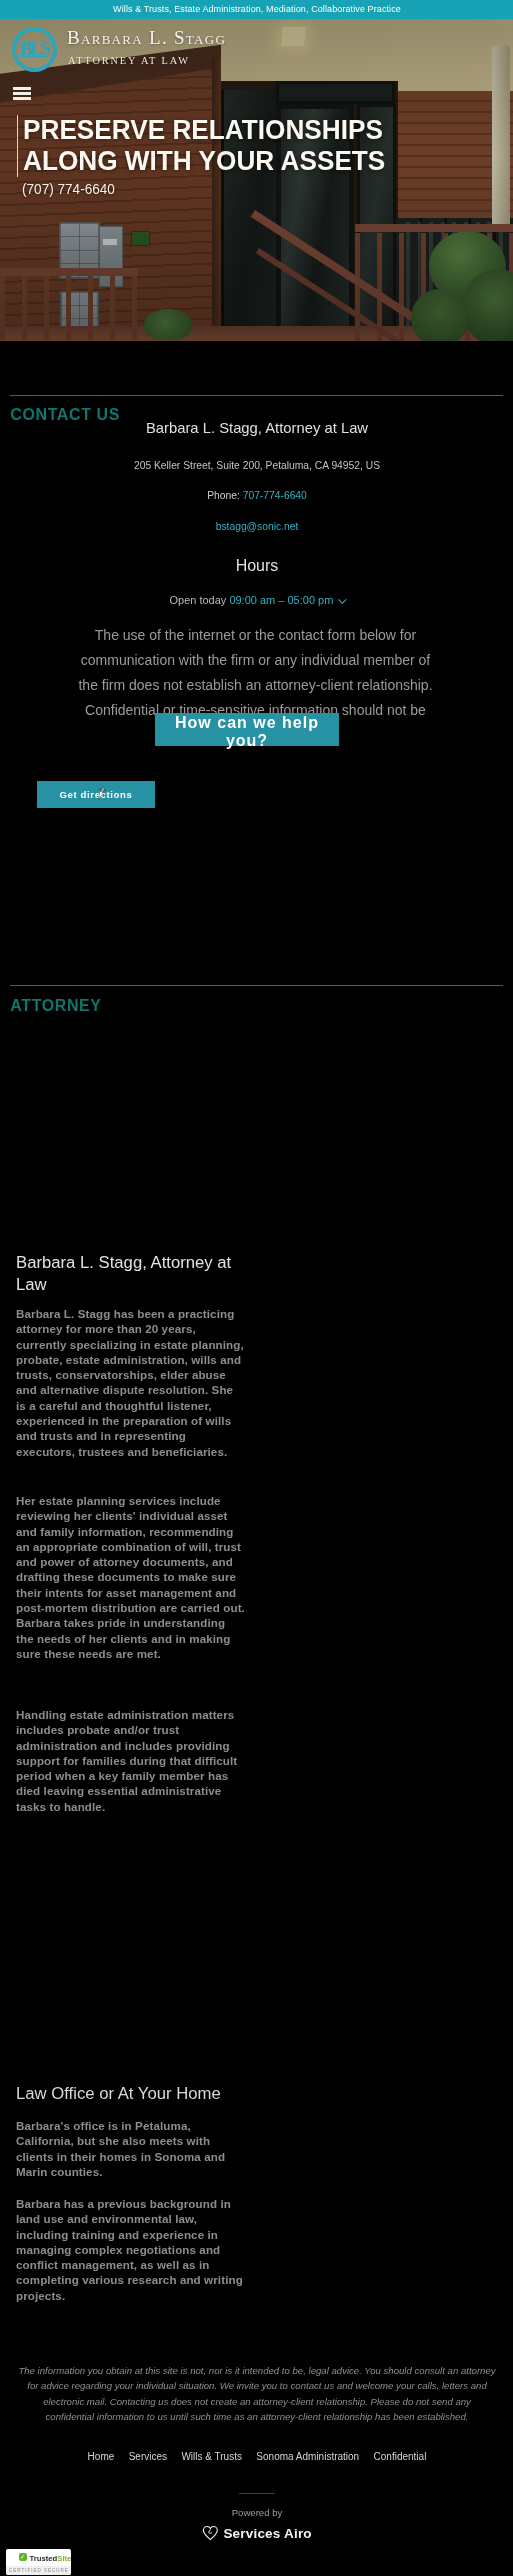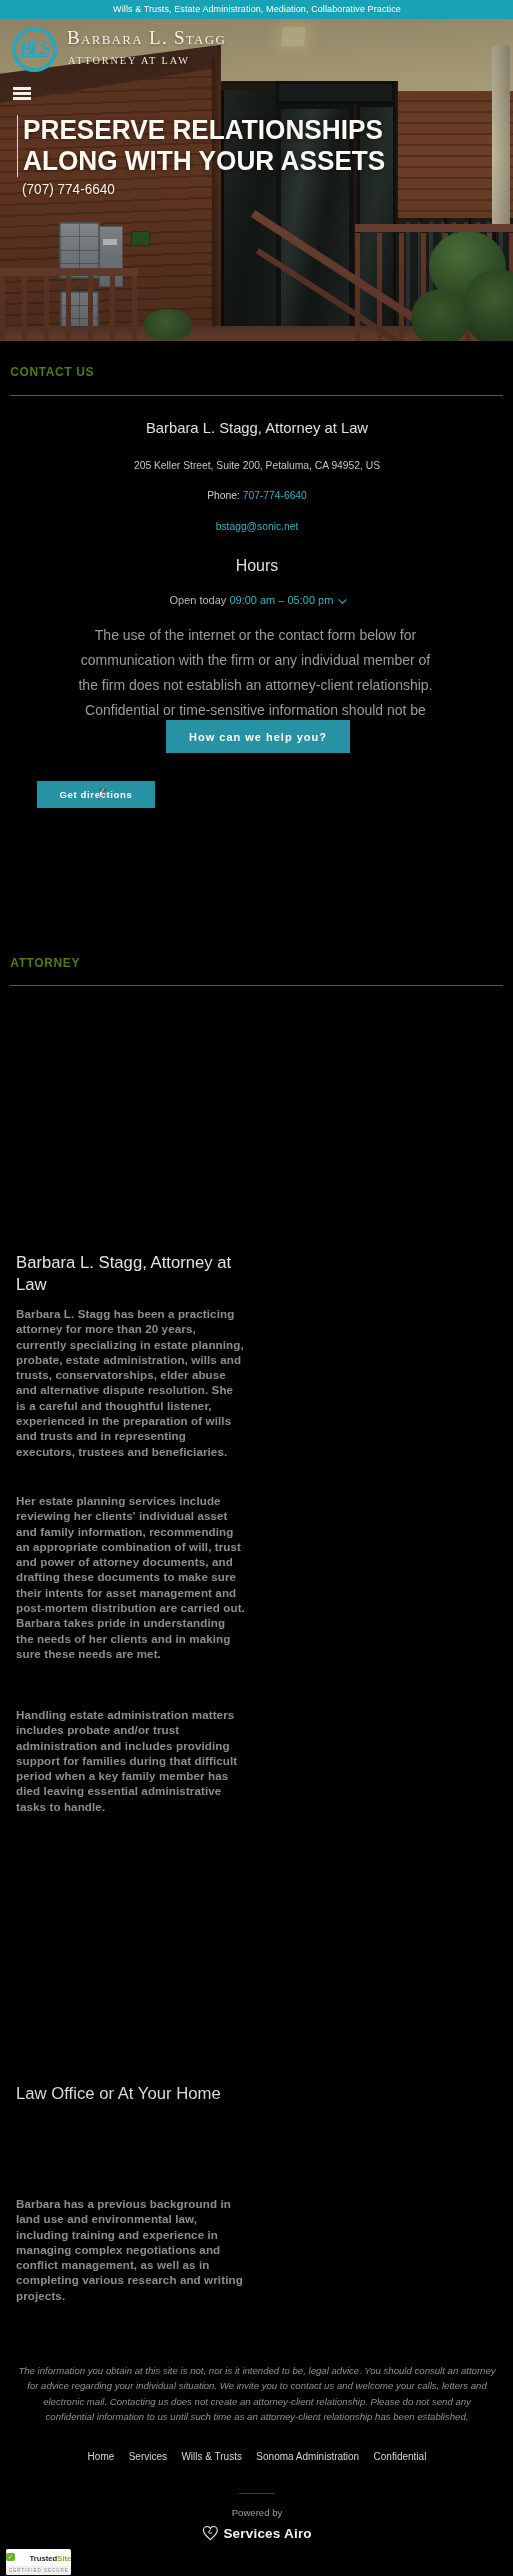--- a/index.html
+++ b/index.html
@@ -85,38 +85,38 @@
   .hamburger{left:13px;top:68px;width:18px;height:13px;z-index:12;cursor:pointer;}
   .hamburger i{display:block;width:18px;height:2.6px;background:#f2efe7;margin-bottom:2.6px;}
   .hero-vline{left:16.7px;top:96px;width:1.3px;height:62px;background:rgba(255,255,255,.8);z-index:12;}
   .hero-h1{left:23px;top:96px;width:449px;z-index:12;color:#fbf8f1;font-weight:700;
           font-size:27px;line-height:31px;transform:scaleX(.97);transform-origin:left top;
           text-shadow:0 1.3px 5.1px rgba(0,0,0,.5);}
   .hero-phone{left:22px;top:162px;z-index:12;color:#f5f1e8;font-size:14px;
           transform:scaleX(.97);transform-origin:left top;text-shadow:0 0.6px 3.2px rgba(0,0,0,.5);}
 
   
-  .section-title{left:10.3px;color:#4d7c0f;font-size:12px;font-weight:700;letter-spacing:0.6px;}
+  .section-title{left:10.3px;color:#0f766e;font-size:16px;font-weight:700;letter-spacing:0.6px;margin-top:41px;}
   .divider{left:10.3px;width:493px;height:0.6px;background:#5a5a5a;}
   .center-text{left:0;width:514px;text-align:center;}
   .firm-name{top:420px;color:#e0e0e0;font-size:14.8px;font-weight:300;}
   .addr{top:460px;color:#c4c4c4;font-size:10.3px;}
   .phone-row{top:490px;color:#cfcfcf;font-size:10.3px;}
   a.tlink{color:var(--teal-link);text-decoration:none;cursor:pointer;}
   .email-row{top:521px;font-size:10.3px;}
   .hours-title{top:557px;color:#e0e0e0;font-size:16px;font-weight:300;}
   .open-row{top:594px;font-size:11px;color:#b9b9b9;cursor:pointer;}
   .open-row .time{color:var(--teal-link);}
   .chev{display:inline-block;width:5.1px;height:5.1px;border-right:1.3px solid var(--teal-link);
         border-bottom:1.3px solid var(--teal-link);transform:rotate(45deg) translateY(-1.9px);margin-left:5.1px;}
   .contact-disc{top:623px;left:76px;width:359px;text-align:center;color:#9b9b9b;
         font-size:14px;line-height:25px;}
-  .help-btn{top:713px;left:166px;width:184px;height:33px;background:var(--teal-btn);border:none;
-        color:#fff;font-weight:700;font-size:11px;letter-spacing:1px;cursor:pointer;
-        font-family:"Liberation Sans","DejaVu Sans",sans-serif;margin-top:7px;}
+  .help-btn{top:713px;left:155px;width:184px;height:33px;background:var(--teal-btn);border:none;
+        color:#fff;font-weight:700;font-size:16px;letter-spacing:1px;cursor:pointer;
+        font-family:"Liberation Sans","DejaVu Sans",sans-serif;}
   .dir-btn{top:781px;left:37px;width:118px;height:27px;background:var(--teal-btn);border:none;
         color:#fff;font-weight:700;font-size:9.6px;letter-spacing:0.6px;cursor:pointer;
         font-family:"Liberation Sans","DejaVu Sans",sans-serif;}
   .cursor-icon{top:787px;left:96px;z-index:5;pointer-events:none;}
 
   .attorney-title{top:956px;}
   .divider-2{top:985px;}
   .att-heading{top:1252px;left:16px;width:226px;color:#e3e3e3;font-size:16.7px;font-weight:400;line-height:22px;}
   .body-p{left:16px;width:230px;margin:0;color:#8d8d8d;font-size:11.6px;font-weight:700;
         line-height:15.3px;letter-spacing:0.1px;}
@@ -128,21 +128,21 @@
   .foot-disc{top:2363px;left:18px;width:478px;text-align:center;color:#8f8f8f;
         font-size:9.6px;line-height:15.4px;font-style:italic;}
   .foot-nav{top:2451px;left:0;width:514px;text-align:center;font-size:10px;color:#d6d6d6;}
   .foot-nav span{margin:0 5.8px;cursor:pointer;}
   .short-divider{top:2493px;left:239px;width:36px;height:1.3px;background:#3d3d3d;}
   .powered{top:2507px;color:#9f9f9f;font-size:9.6px;}
   .gd-row{top:2525px;left:0;width:514px;display:flex;align-items:center;justify-content:center;gap:4.5px;cursor:pointer;}
   .gd-text{color:#f2f2f2;font-size:13.5px;font-weight:700;letter-spacing:0.2px;}
   .ts-badge{top:2549px;left:6.4px;width:65px;height:26px;background:#fff;border-radius:1.9px;
         overflow:hidden;box-shadow:0 0.6px 1.9px rgba(0,0,0,.4);cursor:pointer;}
-  .ts-top{height:16.7px;display:flex;align-items:center;justify-content:space-between;gap:2.6px;}
+  .ts-top{height:16.7px;display:flex;align-items:center;justify-content:flex-end;gap:2.6px;}
   .ts-check{width:8.3px;height:8.3px;background:#66b22e;border-radius:1.9px;color:#fff;font-size:6.4px;
         line-height:8.3px;text-align:center;font-weight:700;}
   .ts-check::before{content:"✓";}
   .ts-b1{color:#2b2b2b;font-weight:700;font-size:7.7px;}
   .ts-b2{color:#76b82a;font-weight:700;font-size:7.7px;}
   .ts-bottom{height:9px;background:#f0f0f0;color:#8a8a8a;font-size:4.5px;letter-spacing:1px;
         text-align:center;line-height:9px;}
 </style>
 </head>
 <body>
@@ -227,20 +227,21 @@
 
   <div class="abs section-title attorney-title">ATTORNEY</div>
   <div class="abs divider divider-2"></div>
 
   <div class="abs att-heading">Barbara L. Stagg, Attorney at Law</div>
   <p class="abs body-p p1">Barbara L. Stagg has been a practicing attorney for more than 20 years, currently specializing in estate planning, probate, estate administration, wills and trusts, conservatorships, elder abuse and alternative dispute resolution. She is a careful and thoughtful listener, experienced in the preparation of wills and trusts and in representing executors, trustees and beneficiaries.</p>
   <p class="abs body-p p2">Her estate planning services include reviewing her clients' individual asset and family information, recommending an appropriate combination of will, trust and power of attorney documents, and drafting these documents to make sure their intents for asset management and post-mortem distribution are carried out. Barbara takes pride in understanding the needs of her clients and in making sure these needs are met.</p>
   <p class="abs body-p p3">Handling estate administration matters includes probate and/or trust administration and includes providing support for families during that difficult period when a key family member has died leaving essential administrative tasks to handle.</p>
 
   <div class="abs law-heading">Law Office or At Your Home</div>
+  <p class="abs body-p lp1">Barbara's office is in Petaluma, California, but she also meets with clients in their homes in Sonoma and Marin counties.</p>
   <p class="abs body-p lp2">Barbara has a previous background in land use and environmental law, including training and experience in managing complex negotiations and conflict management, as well as in completing various research and writing projects.</p>
 
   <div class="abs foot-disc">The information you obtain at this site is not, nor is it intended to be, legal advice. You should consult an attorney for advice regarding your individual situation. We invite you to contact us and welcome your calls, letters and electronic mail. Contacting us does not create an attorney-client relationship. Please do not send any confidential information to us until such time as an attorney-client relationship has been established.</div>
 
   <div class="abs foot-nav">
     <span>Home</span>
     <span>Services</span>
     <span>Wills &amp; Trusts</span>
     <span>Sonoma Administration</span>
     <span>Confidential</span>

